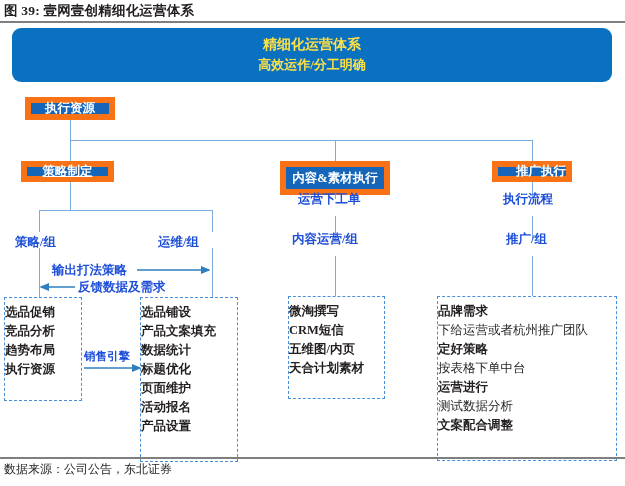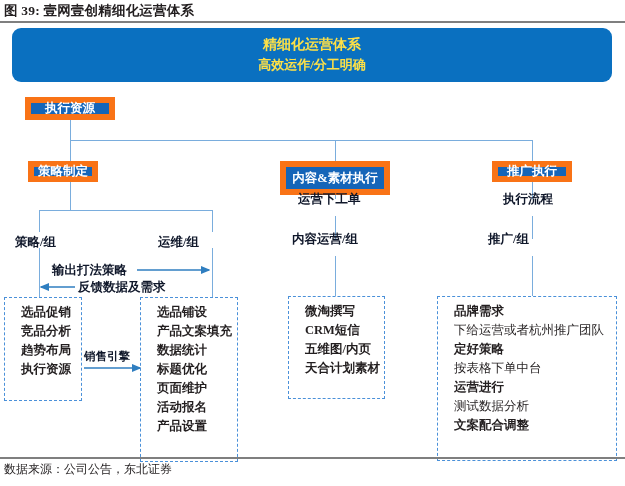--- a/index.html
+++ b/index.html
@@ -56,35 +56,35 @@
     white-space:nowrap;
     box-sizing:border-box;
   }
 
   
   .lbl{
     position:absolute;
     font-size:12.5px;
     font-weight:bold;
     white-space:nowrap;
-    color:#0f172a;
+    color:#1d4ed8;
   }
   .lbl.small{font-size:11.5px;}
 
   
   .ln{position:absolute;background:#7aaddd;}
   .ln.v{width:1.4px;}
   .ln.h{height:1.4px;}
 
   
   .dbox{
     position:absolute;
     border:1.5px dashed #4a90d9;
     box-sizing:border-box;
-    padding:5px 8px 5px 16px;
+    padding:5px 8px 5px 0;
   }
   .dbox .row{
     font-size:12.5px;
     line-height:19px;
     white-space:nowrap;
     color:#231f20;
   }
   .dbox .row.b{font-weight:bold;}
   .dbox .row.n{font-weight:normal;}
 
@@ -125,37 +125,37 @@
   <div class="ln v" style="left:335px;top:233px;height:40px;"></div>
 
   <div class="ln v" style="left:532px;top:159px;height:17px;"></div>
   <div class="ln v" style="left:532px;top:193px;height:23px;"></div>
   <div class="ln v" style="left:532px;top:233px;height:40px;"></div>
 
   <div class="node" style="left:25px;top:74px;width:90px;height:23px;">
     <span>执行资源</span>
   </div>
 
-  <div class="node" style="left:28px;top:138px;width:70px;height:21px;">
+  <div class="node" style="left:21px;top:138px;width:93px;height:21px;text-decoration:underline;">
     <span>策略制定</span>
   </div>
 
   <div class="node" style="left:280px;top:138px;width:110px;height:34px;">
     <span>内容&amp;素材执行</span>
   </div>
 
-  <div class="node" style="left:492px;top:138px;width:80px;height:21px;">
+  <div class="node" style="left:492px;top:138px;width:80px;height:21px;justify-content:flex-end;">
     <span>推广执行</span>
   </div>
 
   <div class="lbl" style="left:298px;top:168px;">运营下工单</div>
   <div class="lbl" style="left:292px;top:208px;">内容运营/组</div>
 
   <div class="lbl" style="left:503px;top:168px;">执行流程</div>
-  <div class="lbl" style="left:488px;top:208px;">推广/组</div>
+  <div class="lbl" style="left:506px;top:208px;">推广/组</div>
 
   <div class="lbl" style="left:15px;top:211px;">策略/组</div>
   <div class="lbl" style="left:158px;top:211px;">运维/组</div>
 
   <div class="lbl" style="left:52px;top:239px;">输出打法策略</div>
   <div class="lbl" style="left:78px;top:256px;">反馈数据及需求</div>
 
   <div class="lbl small" style="left:84px;top:326px;">销售引擎</div>
 
   <svg class="arrowlayer">

